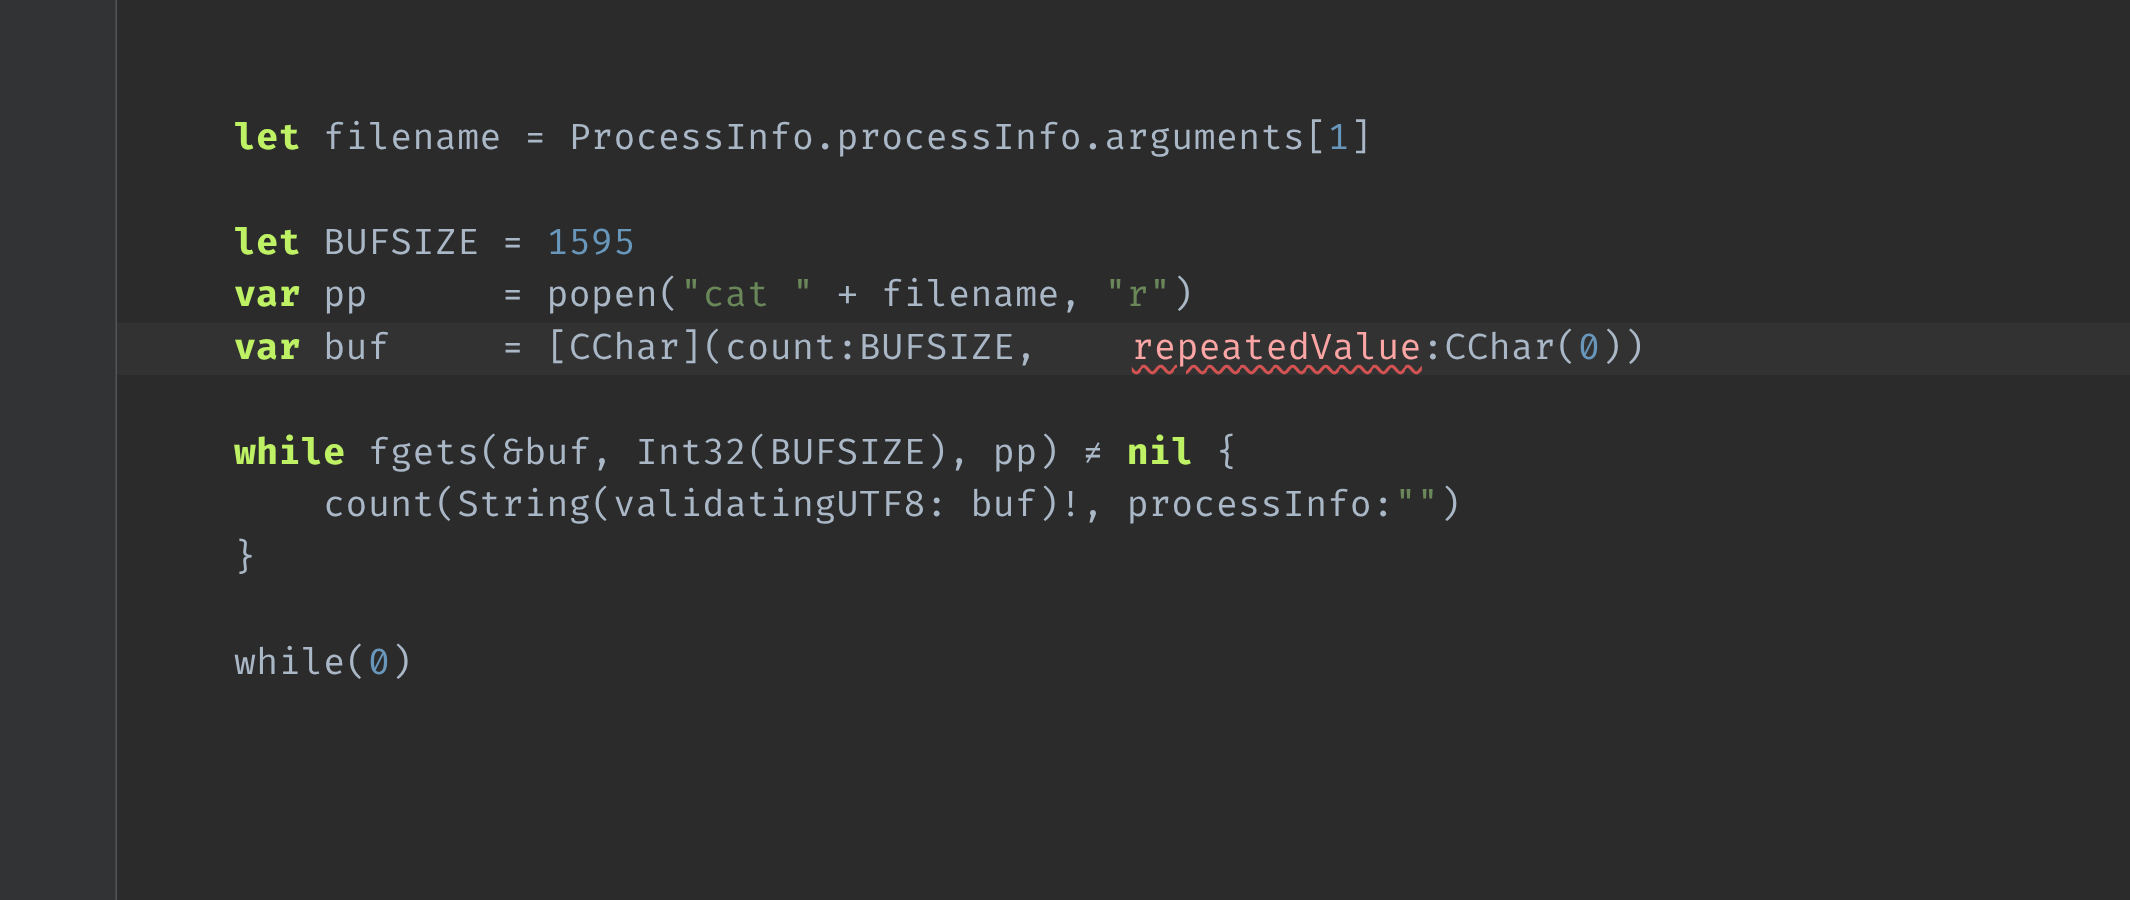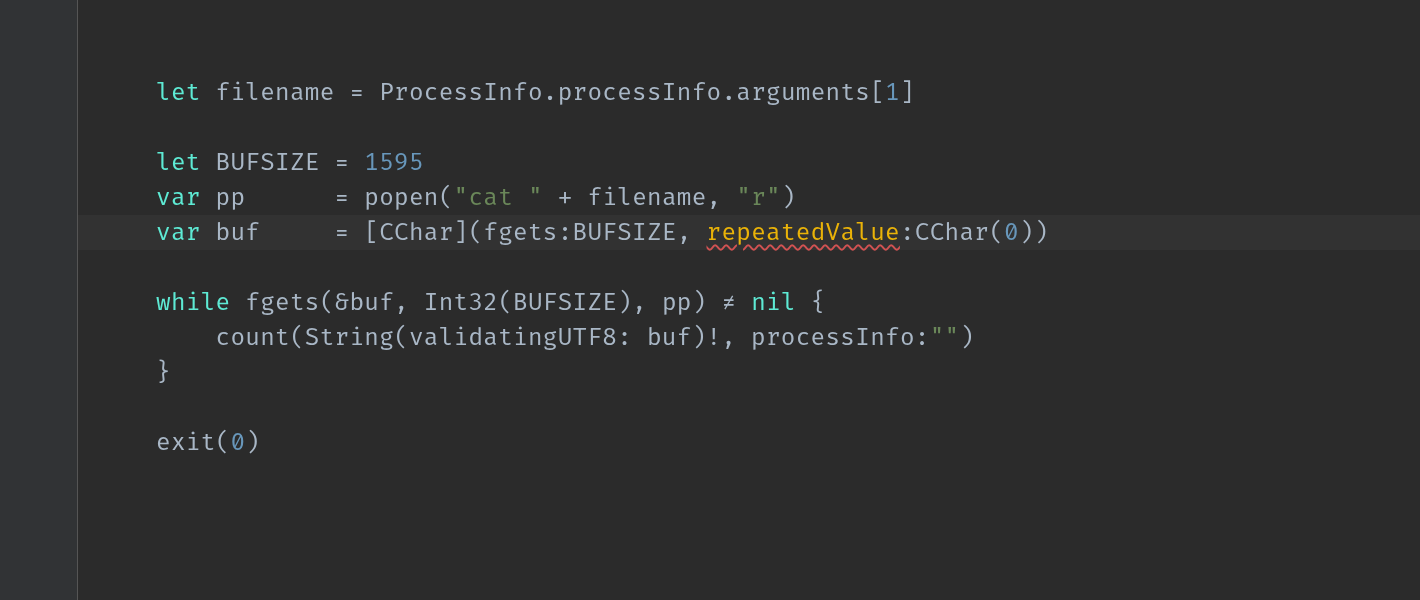--- a/index.html
+++ b/index.html
@@ -45,47 +45,48 @@
     padding-left: 78px;
     font-size: 23.7px;
     line-height: 35px;
     letter-spacing: 0.3px;
     font-family: inherit;
     white-space: pre;
     z-index: 1;
   }
   
   .tok-plain  { color: #a9b7c6; }
-  .tok-kw     { color: #5eead4; font-weight: 400; }
+  .tok-kw     { color: #bef264; font-weight: 700; }
   .tok-ident  { color: #a9b7c6; }
   .tok-type   { color: #a9b7c6; }
   .tok-string { color: #6a8759; }
   .tok-num    { color: #6897bb; }
   .tok-op     { color: #a9b7c6; }
   .tok-err    {
-    color: #eab308;
+    color: #fca5a5;
     text-decoration-line: underline;
     text-decoration-style: wavy;
     text-decoration-color: #d25252;
     text-decoration-thickness: 2px;
     text-underline-offset: 4px;
+    margin-left: 48px;
   }
 </style>
 </head>
 <body>
 
 <div class="editor">
   <div class="gutter"></div>
   <div class="code-area">
     <div class="highlight-line" style="top: 215px; height: 35px;"></div>
     <pre class="code"><span><span class="tok-kw">let</span><span class="tok-plain"> filename </span><span class="tok-op">=</span><span class="tok-type"> ProcessInfo</span><span class="tok-op">.</span><span class="tok-ident">processInfo</span><span class="tok-op">.</span><span class="tok-ident">arguments</span><span class="tok-op">[</span><span class="tok-num">1</span><span class="tok-op">]</span></span>
 <span></span>
 <span><span class="tok-kw">let</span><span class="tok-plain"> BUFSIZE </span><span class="tok-op">=</span><span class="tok-plain"> </span><span class="tok-num">1595</span></span>
 <span><span class="tok-kw">var</span><span class="tok-plain"> pp      </span><span class="tok-op">=</span><span class="tok-plain"> popen(</span><span class="tok-string">"cat "</span><span class="tok-plain"> </span><span class="tok-op">+</span><span class="tok-ident"> filename</span><span class="tok-op">,</span><span class="tok-plain"> </span><span class="tok-string">"r"</span><span class="tok-op">)</span></span>
-<span><span class="tok-kw">var</span><span class="tok-plain"> buf     </span><span class="tok-op">=</span><span class="tok-plain"> [CChar](fgets:BUFSIZE</span><span class="tok-op">,</span><span class="tok-plain"> </span><span class="tok-err">repeatedValue</span><span class="tok-plain">:CChar(</span><span class="tok-num">0</span><span class="tok-op">))</span></span>
+<span><span class="tok-kw">var</span><span class="tok-plain"> buf     </span><span class="tok-op">=</span><span class="tok-plain"> [CChar](count:BUFSIZE</span><span class="tok-op">,</span><span class="tok-plain"> </span><span class="tok-err">repeatedValue</span><span class="tok-plain">:CChar(</span><span class="tok-num">0</span><span class="tok-op">))</span></span>
 <span></span>
 <span><span class="tok-kw">while</span><span class="tok-plain"> fgets(</span><span class="tok-op">&amp;</span><span class="tok-ident">buf</span><span class="tok-op">,</span><span class="tok-plain"> Int32(BUFSIZE)</span><span class="tok-op">,</span><span class="tok-plain"> pp) </span><span class="tok-op">≠</span><span class="tok-plain"> </span><span class="tok-kw">nil</span><span class="tok-op"> {</span></span>
 <span><span class="tok-plain">    count(String(validatingUTF8: buf)</span><span class="tok-op">!</span><span class="tok-op">,</span><span class="tok-plain"> processInfo:</span><span class="tok-string">""</span><span class="tok-op">)</span></span>
 <span><span class="tok-op">}</span></span>
 <span></span>
-<span><span class="tok-plain">exit(</span><span class="tok-num">0</span><span class="tok-op">)</span></span></pre>
+<span><span class="tok-plain">while(</span><span class="tok-num">0</span><span class="tok-op">)</span></span></pre>
   </div>
 </div>
 
 </body></html>

